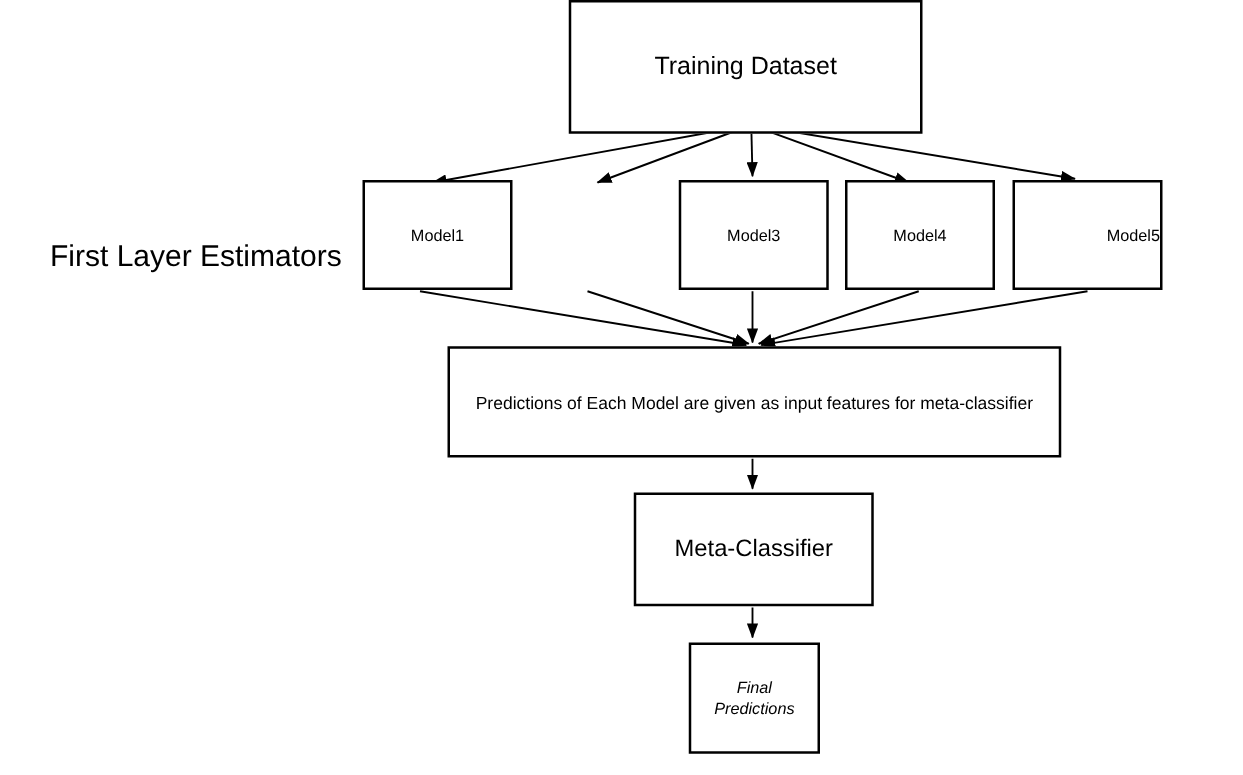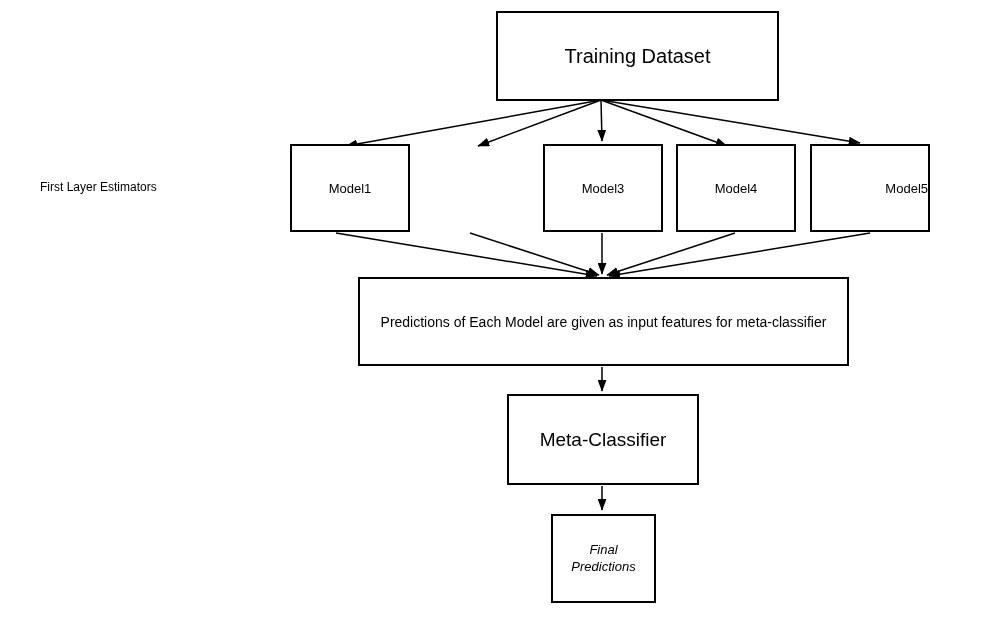--- a/index.html
+++ b/index.html
@@ -28,24 +28,23 @@
     position: absolute;
     box-sizing: border-box;
     border: 2px solid #000000;
     background: #ffffff;
     display: flex;
     align-items: center;
     justify-content: center;
     text-align: center;
   }
   .box-training {
-    left: 455px; top: 11px;
-    width: 283px; height: 90px;
+    left: 455px; top: 0;
+    width: 283px; height: 107px;
     font-size: 20px;
-    margin-left: 41px;
   }
   .box-model {
     top: 144px;
     width: 120px; height: 88px;
     font-size: 13px;
   }
   .model-1 { left: 290px; }
   .model-2 { left: 410px; }
   .model-3 { left: 543px; }
   .model-4 { left: 676px; }
@@ -66,22 +65,22 @@
     width: 105px; height: 89px;
     font-size: 13px;
     line-height: 1.3;
   }
   .box-final .label {
     white-space: pre-line;
     font-style: italic;
   }
   .side-label {
     position: absolute;
-    left: 40px; top: 180px;
-    font-size: 12px;
+    left: 40px; top: 192px;
+    font-size: 24px;
     white-space: nowrap;
   }
 </style>
 </head>
 <body>
 
 <div class="canvas">
 
   <svg class="connectors" viewBox="0 0 994 620" xmlns="http://www.w3.org/2000/svg">
     <defs>

